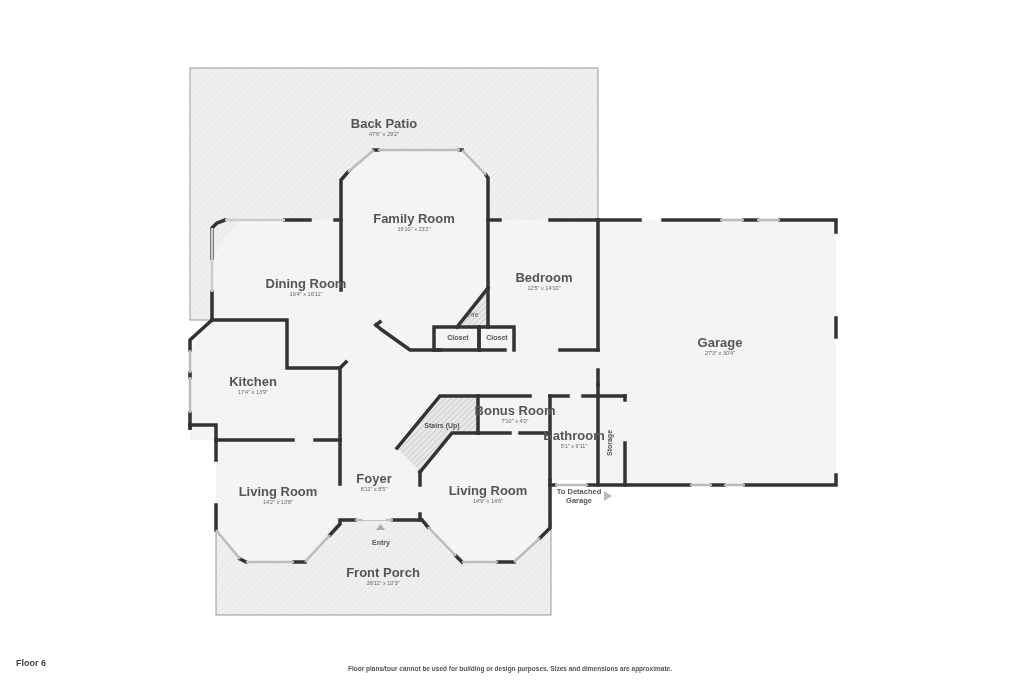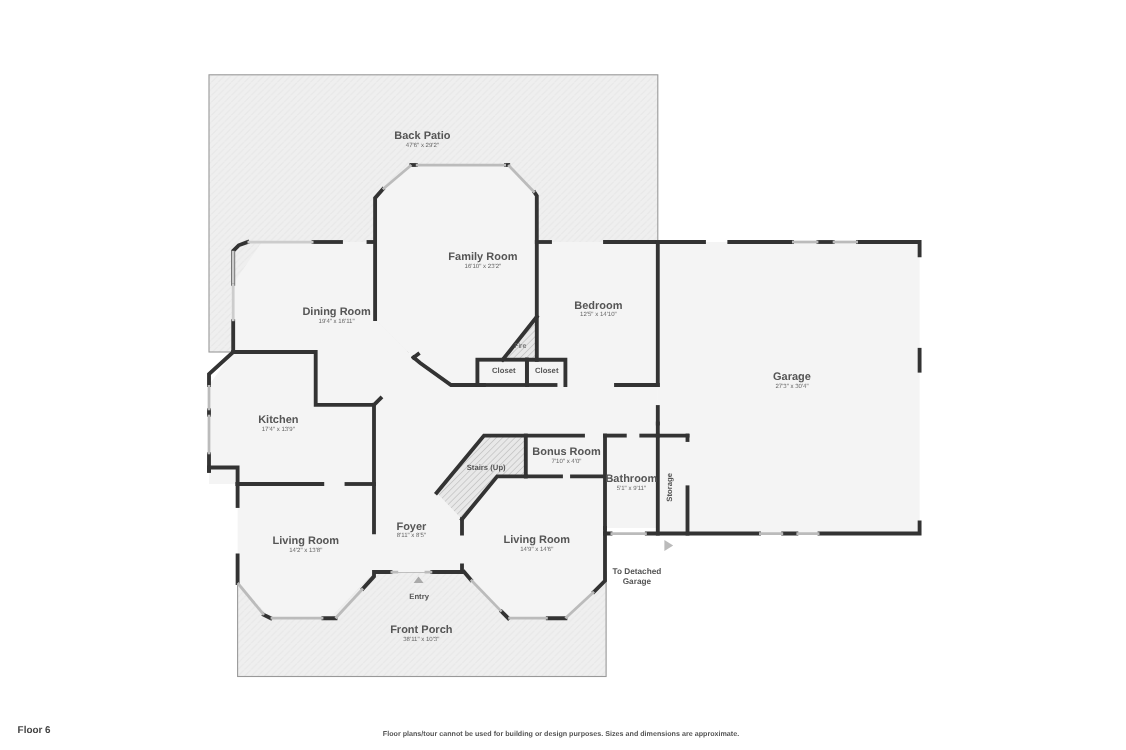--- a/index.html
+++ b/index.html
@@ -1,25 +1,25 @@
 <!DOCTYPE html>
 <html><head>
 <meta charset="utf-8">
 <style>
   html, body { margin:0; padding:0; background:#ffffff; }
   body { width:1024px; height:682px; position:relative; overflow:hidden; font-family:"Liberation Sans", sans-serif; }
   #plan { position:absolute; left:0; top:0; width:1024px; height:682px; }
   .label { position:absolute; transform:translate(-50%, -50%); text-align:center; color:#555; white-space:nowrap; line-height:1.1; }
-  .label .name { font-size:10px; font-weight:bold; display:block; }
+  .label .name { font-size:13px; font-weight:bold; display:block; }
   .label .dim { font-size:5.5px; display:block; color:#666; }
   .small { font-size:7px; font-weight:bold; color:#555; }
   #floor-label { position:absolute; left:16px; top:658px; font-size:9px; font-weight:bold; color:#444; }
   #disclaimer { position:absolute; left:510px; top:668px; transform:translate(-50%,-50%); font-size:6.5px; font-weight:bold; color:#555; white-space:nowrap; }
   #storage-label { position:absolute; left:609px; top:443px; transform:translate(-50%,-50%) rotate(-90deg); font-size:7px; font-weight:bold; color:#555; }
-  #detached-label { position:absolute; left:579px; top:524px; transform:translate(-50%,-50%); font-size:7.5px; font-weight:bold; color:#555; text-align:center; line-height:1.2; }
+  #detached-label { position:absolute; left:579px; top:496px; transform:translate(-50%,-50%); font-size:7.5px; font-weight:bold; color:#555; text-align:center; line-height:1.2; }
 </style>
 </head>
 <body>
 
 <svg id="plan" viewBox="0 0 1024 682" xmlns="http://www.w3.org/2000/svg">
   <defs>
     <pattern id="pave" width="6" height="6" patternUnits="userSpaceOnUse">
       <rect width="6" height="6" fill="#efefef"></rect>
       <path d="M0 3 L3 0 M3 6 L6 3" stroke="#e2e2e2" stroke-width="0.8"></path>
     </pattern>
@@ -146,21 +146,21 @@
 
   <polygon points="376,530 385,530 380.5,524" fill="#aaa"></polygon>
 
   <polygon points="604,491 604,501 612,496" fill="#bbb"></polygon>
 </svg>
 
 <div class="label" style="left:384px;top:127px;">
   <span class="name">Back Patio</span>
   <span class="dim">47'6" x 29'2"</span>
 </div>
-<div class="label" style="left:414px;top:237px;margin-left:25px;">
+<div class="label" style="left:414px;top:222px;">
   <span class="name">Family Room</span>
   <span class="dim">16'10" x 23'2"</span>
 </div>
 <div class="label" style="left:290px;top:287px;margin-left:16px;">
   <span class="name">Dining Room</span>
   <span class="dim">19'4" x 16'11"</span>
 </div>
 <div class="label" style="left:544px;top:281px;">
   <span class="name">Bedroom</span>
   <span class="dim">12'5" x 14'10"</span>

